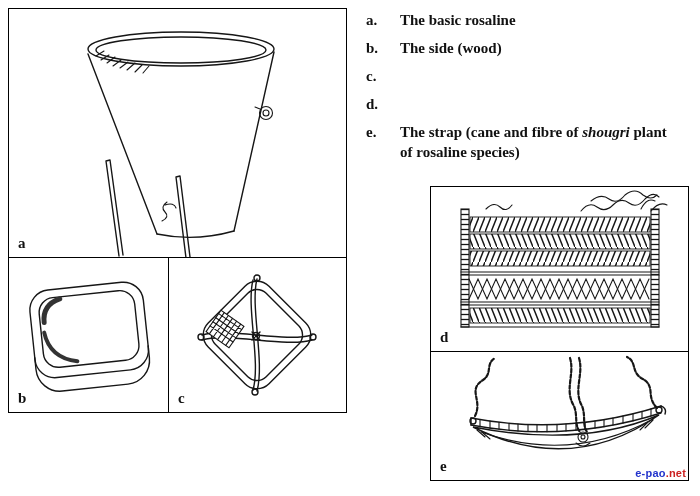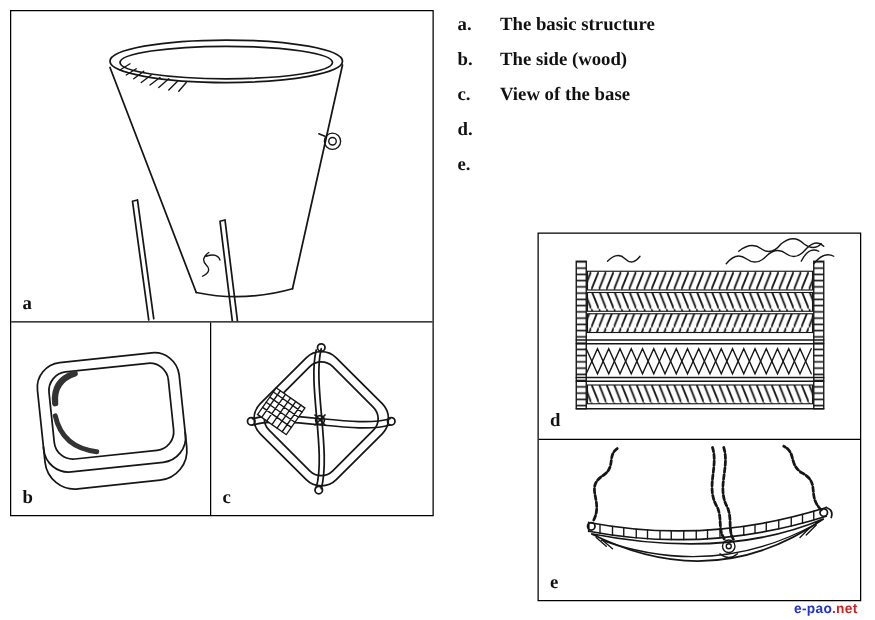--- a/index.html
+++ b/index.html
@@ -13,21 +13,21 @@
   .cell-c{flex:1;position:relative;}
   .right-panel{left:430px;top:186px;width:259px;height:295px;}
   .cell-d{position:absolute;left:0;top:0;width:257px;height:165px;border-bottom:1px solid #000;box-sizing:border-box;}
   .cell-e{position:absolute;left:0;top:165px;width:257px;height:128px;}
   .fig-label{position:absolute;left:9px;bottom:6px;font-weight:700;font-size:15px;line-height:15px;}
   .legend{position:absolute;left:366px;top:10px;width:322px;}
   .legend-row{display:flex;margin-bottom:8px;font-size:15px;font-weight:700;line-height:20px;}
   .legend-key{flex:0 0 34px;}
   .legend-text{width:276px;}
   .italic{font-style:italic;}
-  .watermark{position:absolute;right:14px;bottom:3px;font-size:11px;font-weight:700;
+  .watermark{position:absolute;right:14px;bottom:17px;font-size:11px;font-weight:700;
              font-family:"Liberation Sans",sans-serif;letter-spacing:0.2px;}
   .wm-a{color:#2233cc;} .wm-b{color:#cc2222;}
   svg{display:block;}
   .ln{fill:none;stroke:#161616;stroke-width:1.4;stroke-linecap:round;}
   .thin{fill:none;stroke:#161616;stroke-width:1.1;stroke-linecap:round;}
   .rope{fill:none;stroke:#161616;stroke-width:2.2;stroke-linecap:round;stroke-dasharray:3.5 2;}
 </style>
 </head>
 <body>
 
@@ -99,35 +99,35 @@
         </svg>
         <span class="fig-label">c</span>
       </div>
 
     </div>
   </div>
 
   <div class="legend">
     <div class="legend-row">
       <span class="legend-key">a.</span>
-      <span class="legend-text">The basic structure</span>
+      <span class="legend-text">The basic rosaline</span>
     </div>
     <div class="legend-row">
       <span class="legend-key">b.</span>
       <span class="legend-text">The side (wood)</span>
     </div>
     <div class="legend-row">
       <span class="legend-key">c.</span>
-      <span class="legend-text">View of the base</span>
     </div>
     <div class="legend-row">
       <span class="legend-key">d.</span>
     </div>
     <div class="legend-row">
       <span class="legend-key">e.</span>
+      <span class="legend-text"><span>The strap (cane and fibre of </span><span class="italic">shougri</span><span> plant of rosaline species)</span></span>
     </div>
   </div>
 
   <div class="panel right-panel">
 
     <div class="cell-d">
       <svg width="257" height="163" viewBox="0 0 257 163">
         <defs>
           <pattern id="hA" width="6" height="15" patternUnits="userSpaceOnUse">
             <path d="M0,15 L6,0" stroke="#161616" stroke-width="1.5"></path>

